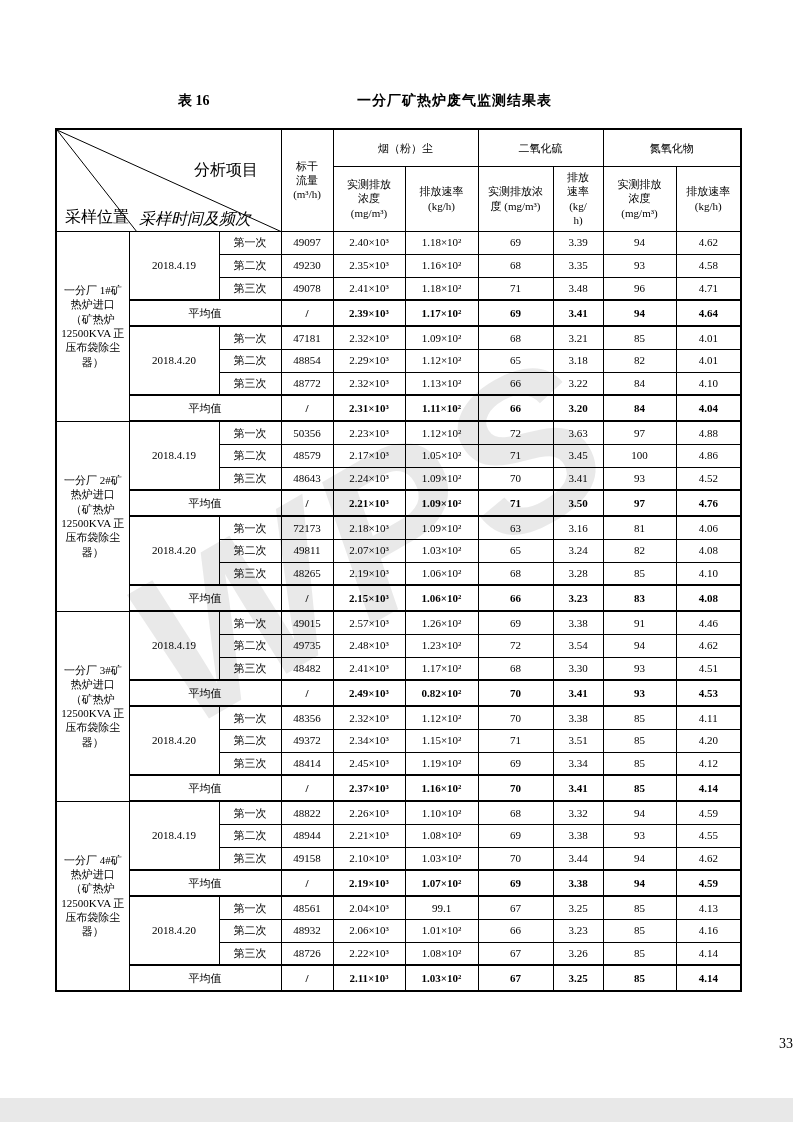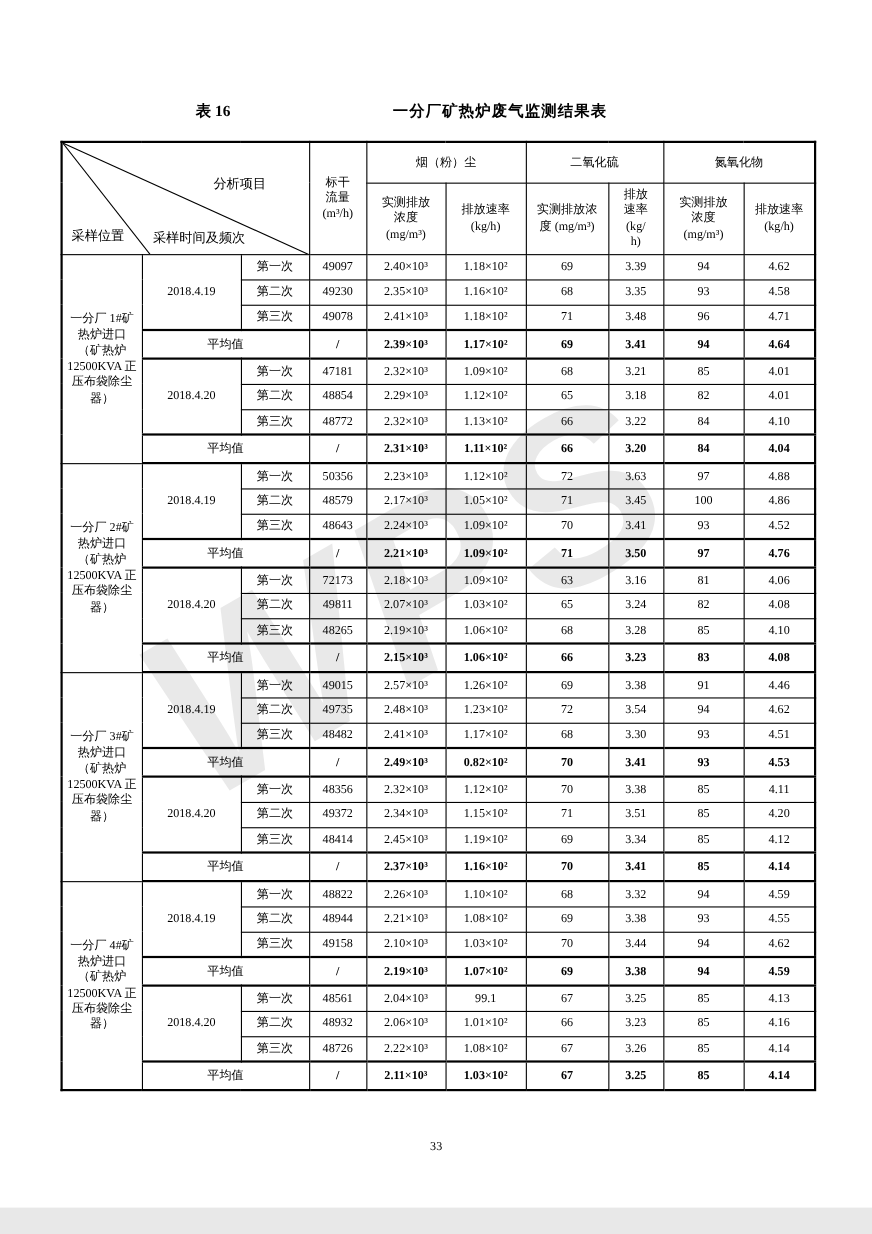--- a/index.html
+++ b/index.html
@@ -49,31 +49,31 @@
     overflow:hidden;
   }
   table.monitor { border:2px solid #000; }
   thead tr.group-row { height:37px; }
   thead tr.sub-row { height:65px; }
   tr.run-row { height:23px; }
   tr.avg-row { height:26px; }
   tr.avg-row td { border-top-width:2px; border-bottom-width:2px; }
   tr.avg-row td.num { font-weight:bold; }
   td.corner { position:relative; padding:0; }
-  td.corner .corner-label { position:absolute; font-size:12px; white-space:nowrap; }
+  td.corner .corner-label { position:absolute; font-size:16px; white-space:nowrap; }
   td.corner .lbl-analysis { left:137px; top:30px; }
   td.corner .lbl-location { left:8px;  top:77px; }
-  td.corner .lbl-time     { left:82px; top:79px; }
+  td.corner .lbl-time     { left:82px; top:79px;font-style:italic; }
   td.corner svg { position:absolute; left:0; top:0; }
   .preline { white-space:pre-line; }
   td.loc-cell { white-space:pre-line; line-height:1.55; font-size:11px; }
   td.date-cell { font-size:11px; }
   .page-number {
     position:absolute; left:0; top:1036px; width:100%;
-    text-align:center; font-size:11px; z-index:2;
+    text-align:right; font-size:14px; z-index:2;
   }
 </style>
 </head>
 <body>
 
 <div class="page">
 
   <div class="table-label">表 16</div>
   <div class="doc-title">一分厂矿热炉废气监测结果表</div>
 

